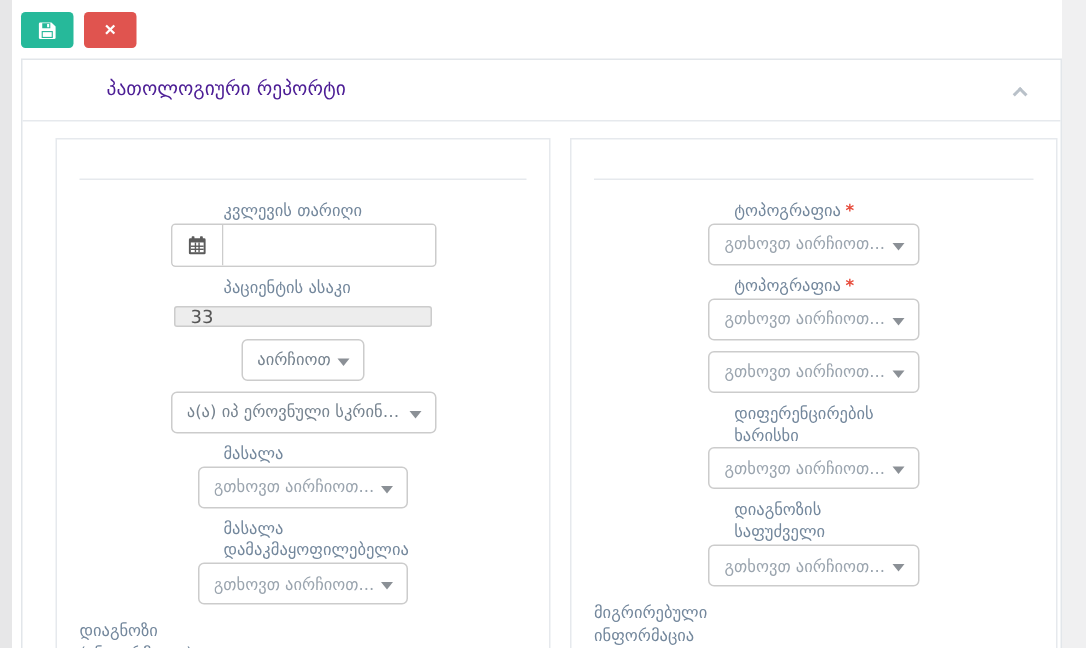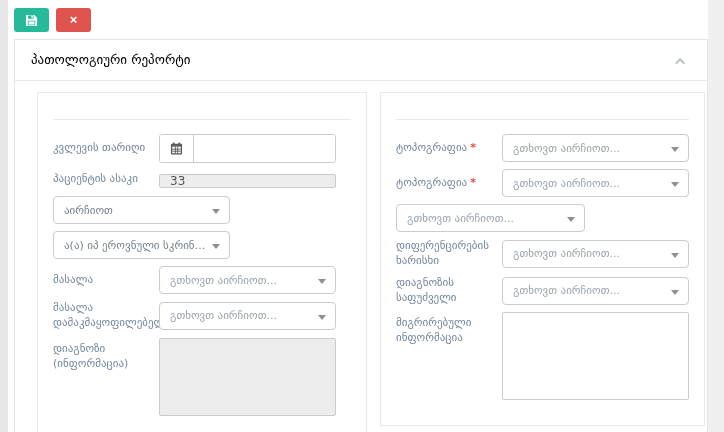--- a/index.html
+++ b/index.html
@@ -31,35 +31,35 @@
   .panel {
     margin-left: 6px; background: #fff;
     border: 1px solid #e2e6ea;
     height: 420px;
   }
   .panel-header {
     display: flex; align-items: center; justify-content: space-between;
     padding: 8px 16px 9px 16px;
     border-bottom: 1px solid #e6e9ed;
   }
-  .panel-title { color: #000000; font-size: 13px; }
+  .panel-title { color: #4c1d95; font-size: 13px; margin-left: 40px; }
   .collapse-link { display: inline-block; padding: 2px 6px; cursor: pointer; }
   .chev {
     display: inline-block; width: 7px; height: 7px;
     border-top: 2px solid #b9c1c9; border-left: 2px solid #b9c1c9;
     transform: rotate(45deg) translateY(2px);
   }
 
   .panel-body { display: flex; gap: 13px; padding: 11px 0 0 22px; align-items: flex-start; }
   .box { border: 1px solid #e6e9ed; background: #fff; padding: 0 15px 14px 15px; }
   .box-left  { width: 330px; }
   .box-right { width: 325px; }
   .box-head { height: 17px; border-bottom: 1px solid #e6e9ed; margin: 10px 0 14px 0; }
 
-  .frow { display: flex; margin-bottom: 7px; align-items: center; }
+  .frow { display: flex; margin-bottom: 7px; align-items: center; flex-direction: column; }
   .lbl {
     width: 106px; padding-right: 6px; flex: none;
     font-size: 11px; color: #73879C; line-height: 1.35;
   }
   .req { color: #e74c3c; font-weight: bold; margin-left: 3px; }
   .ctrl { flex: 1; min-width: 0; }
   .box-left  .ctrl { max-width: 177px; }
   .box-right .ctrl { max-width: 189px; }
 
   .input-group {

